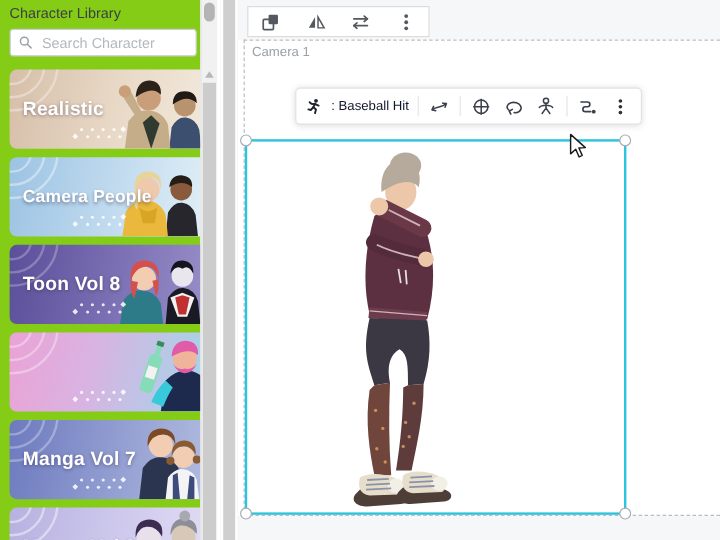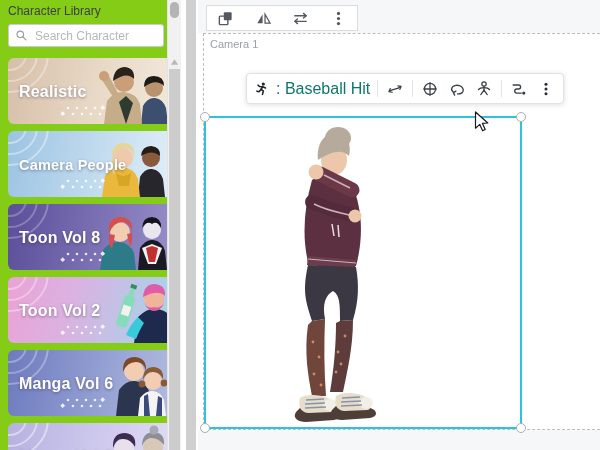--- a/index.html
+++ b/index.html
@@ -43,21 +43,21 @@
   .canvas{position:absolute;left:5px;top:33px;width:397px;height:397px;background:#fff;
           border-top:1px dashed #bdbdbd;border-left:1px dashed #bdbdbd;border-bottom:1px dashed #bdbdbd;box-sizing:border-box;}
   .camera-label{position:absolute;left:6px;top:4px;font-size:11px;color:#9aa0a6;}
   .main-toolbar{position:absolute;left:8px;top:5px;width:152px;height:26px;background:#fff;
                 border:1px solid #dcdcdc;box-sizing:border-box;display:flex;align-items:center;justify-content:space-around;}
   .tb-btn{width:24px;height:22px;display:flex;align-items:center;justify-content:center;cursor:pointer;border-radius:3px;}
   
   .float-toolbar{position:absolute;left:48px;top:73px;height:29px;background:#fff;border:1px solid #e1e2e6;
                  border-radius:4px;box-shadow:0 1px 5px rgba(50,55,70,.16);display:flex;align-items:center;
                  padding:0 7px;gap:7px;z-index:30;}
-  .ft-label{font-size:16px;color:#0f766e;white-space:nowrap;}
+  .ft-label{font-size:11px;color:#0f172a;white-space:nowrap;}
   .ft-div{width:1px;height:17px;background:#e4e5e9;}
   .ft-btn{width:20px;height:22px;display:flex;align-items:center;justify-content:center;cursor:pointer;}
   
   .selection{position:absolute;left:6px;top:116px;width:318px;height:313px;
              border:2px solid #2bc4dc;box-sizing:border-box;z-index:10;}
   .handle{position:absolute;width:10px;height:10px;background:#fff;border:1.5px solid #a7aeb5;
           border-radius:50%;box-sizing:border-box;z-index:12;}
   .h-tl{left:-6px;top:-6px;} .h-tr{right:-6px;top:-6px;}
   .h-bl{left:-6px;bottom:-6px;} .h-br{right:-6px;bottom:-6px;}
   .character{position:absolute;left:54px;top:124px;z-index:11;}
@@ -201,21 +201,20 @@
         <circle cx="68" cy="22" r="10" fill="#f0b49a"></circle>
         <path d="M57,20 Q58,7 69,7 Q80,8 79,19 Q72,12 57,20Z" fill="#e05ca8"></path>
         <path d="M58,26 Q62,34 68,34 Q75,34 78,26 Q74,32 68,30 Q62,32 58,26Z" fill="#e05ca8"></path>
         <g transform="rotate(18 38 38)">
           <rect x="33" y="18" width="11" height="32" rx="3" fill="#86dcb8"></rect>
           <rect x="36.5" y="9" width="4" height="10" fill="#86dcb8"></rect>
           <rect x="35.5" y="6" width="6" height="4" fill="#3a8a60"></rect>
           <rect x="34.5" y="28" width="8" height="10" fill="#f2f2f2"></rect>
         </g>
       </svg>
-      <span class="label">Toon Vol 2</span>
       <svg class="dots" width="46" height="13">
         <g fill="rgba(255,255,255,.85)">
             <circle cx="8" cy="3" r="1.3"></circle>
             <circle cx="17" cy="3" r="1.3"></circle>
             <circle cx="26" cy="3" r="1.3"></circle>
             <circle cx="35" cy="3" r="1.3"></circle>
         <circle cx="13" cy="9" r="1.3"></circle>
             <circle cx="22" cy="9" r="1.3"></circle>
             <circle cx="31" cy="9" r="1.3"></circle>
             <circle cx="40" cy="9" r="1.3"></circle>
@@ -237,21 +236,21 @@
         <path d="M30,66 L33,40 Q40,30 49,31 Q60,32 64,43 L66,66 Z" fill="#2c3550"></path>
         <circle cx="48" cy="21" r="10" fill="#f2cdb2"></circle>
         <path d="M37,22 Q36,7 49,7 Q61,8 60,21 Q58,12 50,12 Q41,12 37,22Z" fill="#7c4a26"></path>
         <path d="M52,66 L54,48 Q60,40 67,41 Q75,42 78,50 L80,66 Z" fill="#f4f4f6"></path>
         <path d="M58,46 L62,44 L64,66 L58,66 Z M76,48 L72,46 L70,66 L76,66 Z" fill="#3c4a7c"></path>
         <circle cx="67" cy="31" r="9" fill="#f2cdb2"></circle>
         <path d="M57,30 Q57,17 68,17 Q78,18 77,29 Q73,21 66,22 Q60,22 57,30Z" fill="#8a5a30"></path>
         <circle cx="56" cy="34" r="3.4" fill="#8a5a30"></circle>
           <circle cx="78" cy="33" r="3.4" fill="#8a5a30"></circle>
       </svg>
-      <span class="label">Manga Vol 6</span>
+      <span class="label">Manga Vol 7</span>
       <svg class="dots" width="46" height="13">
         <g fill="rgba(255,255,255,.85)">
             <circle cx="8" cy="3" r="1.3"></circle>
             <circle cx="17" cy="3" r="1.3"></circle>
             <circle cx="26" cy="3" r="1.3"></circle>
             <circle cx="35" cy="3" r="1.3"></circle>
         <circle cx="13" cy="9" r="1.3"></circle>
             <circle cx="22" cy="9" r="1.3"></circle>
             <circle cx="31" cy="9" r="1.3"></circle>
             <circle cx="40" cy="9" r="1.3"></circle>

